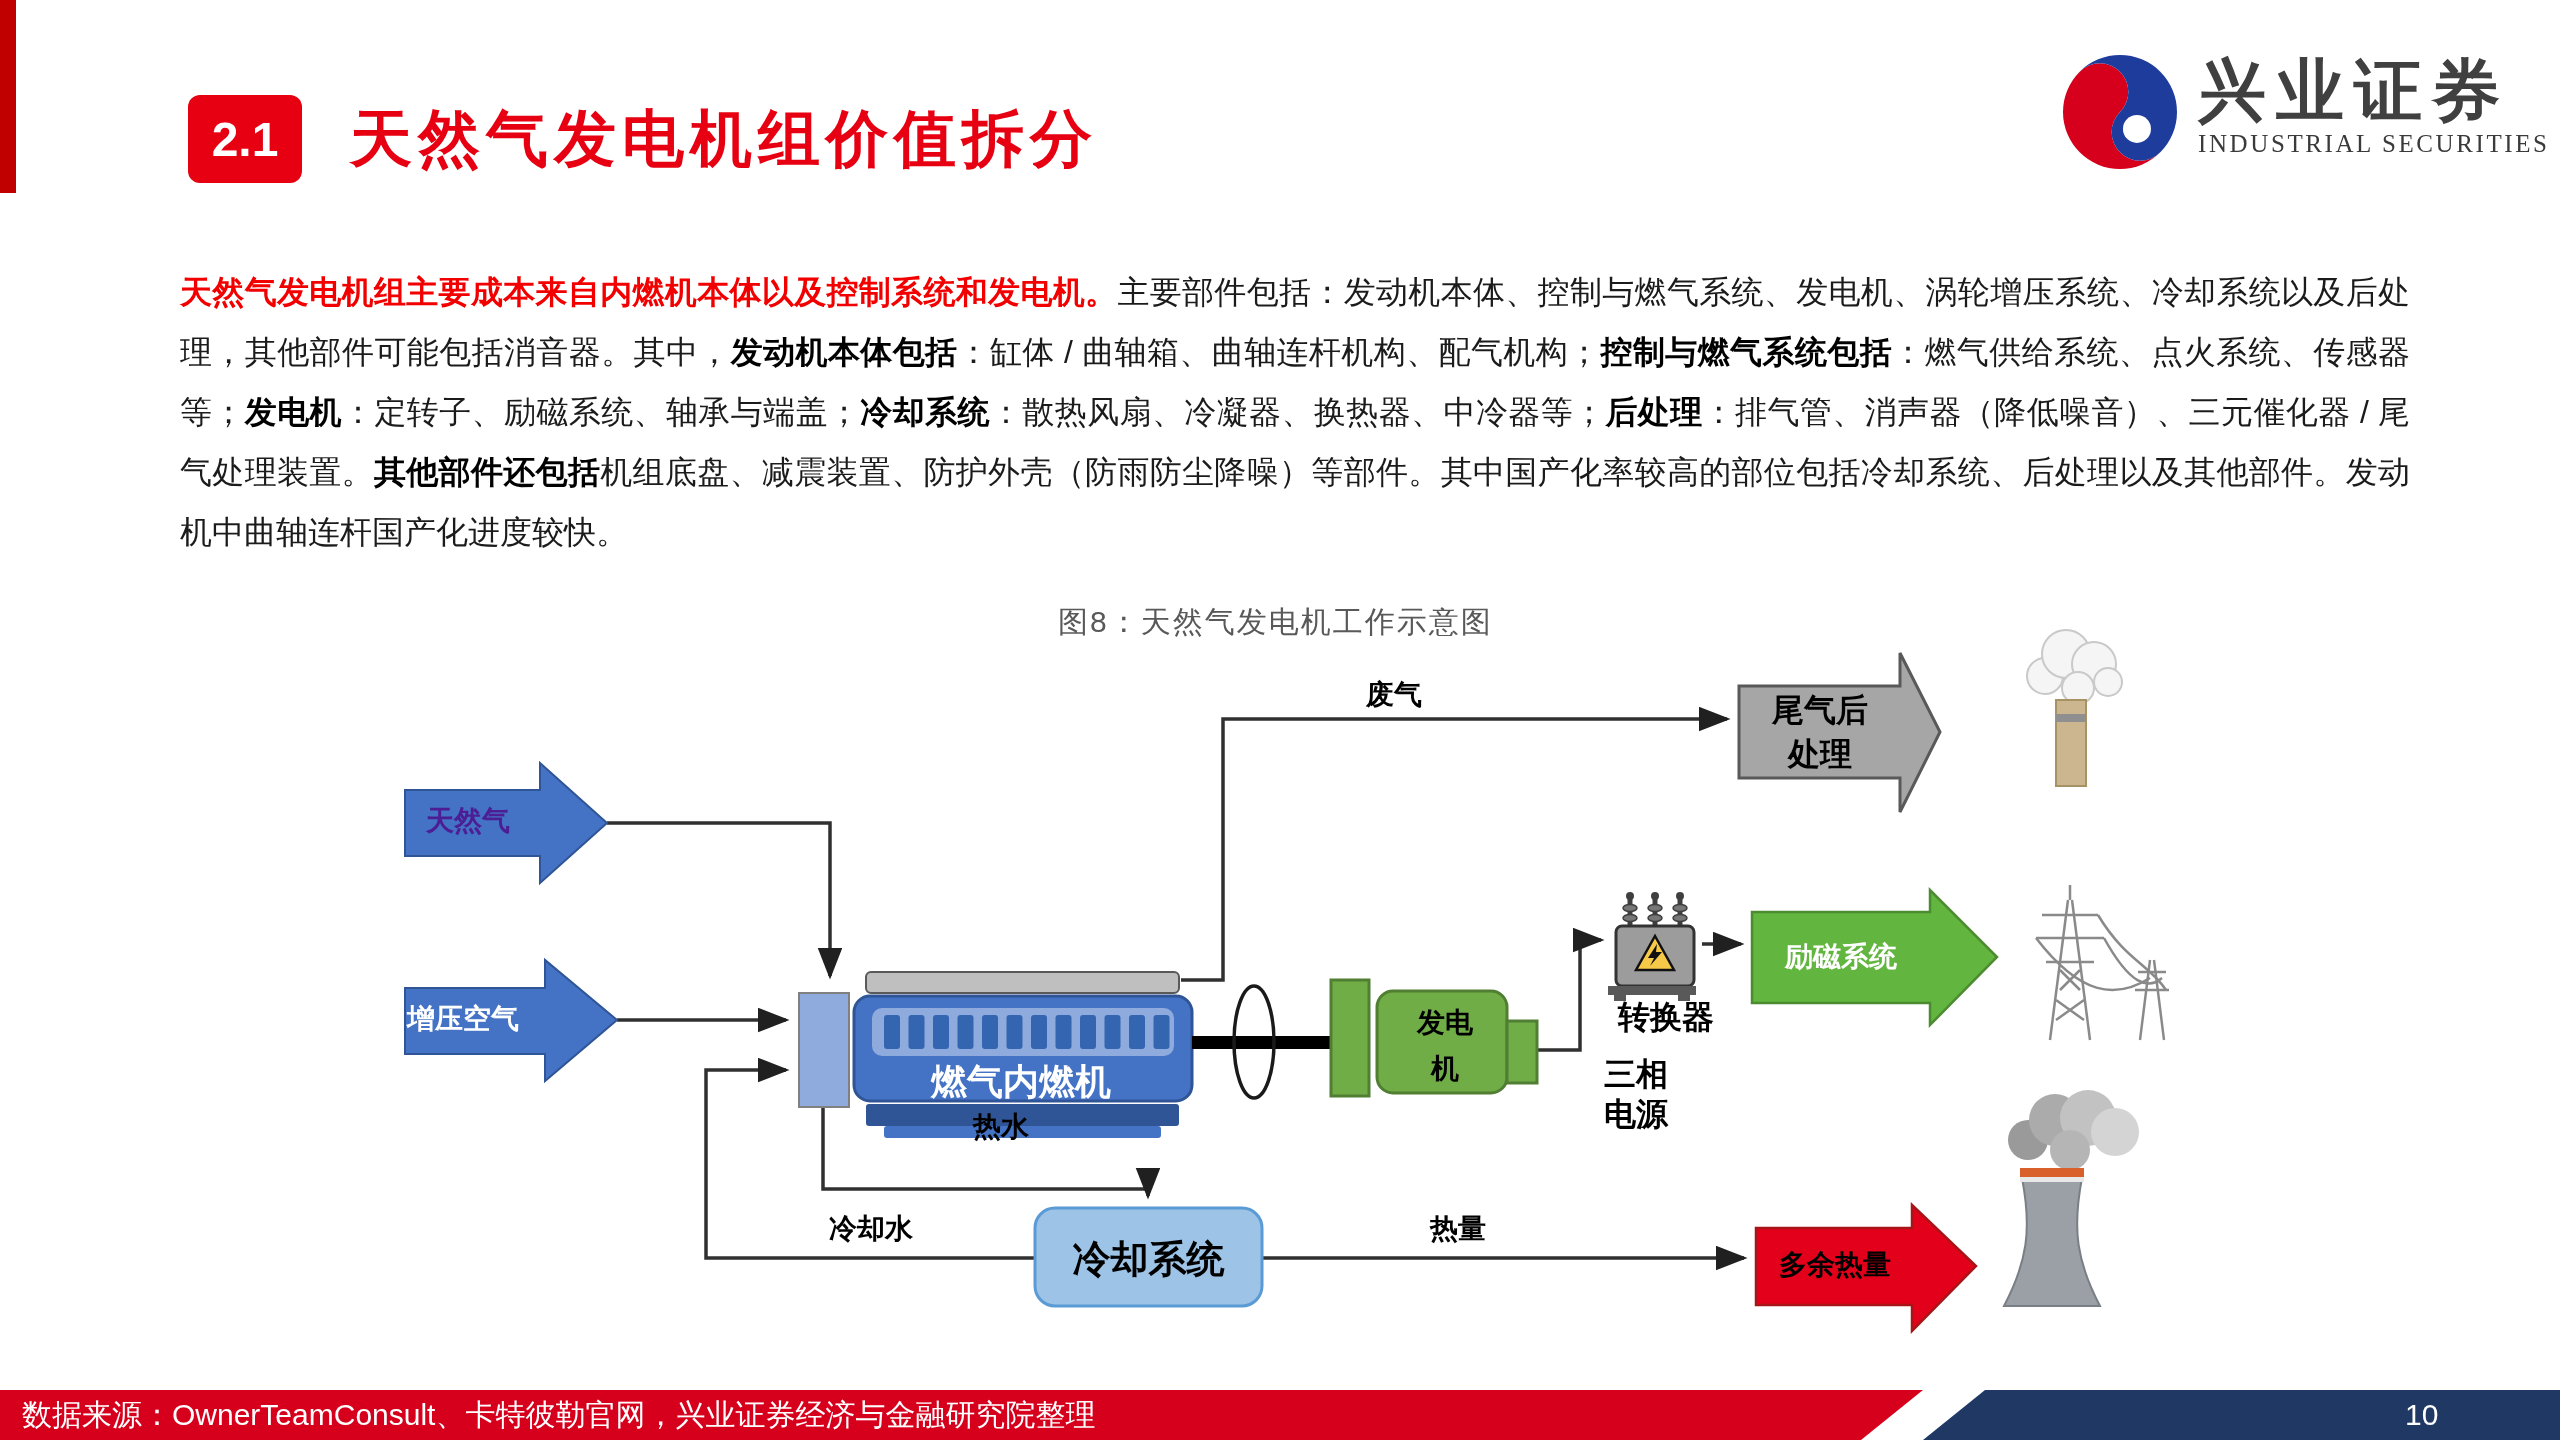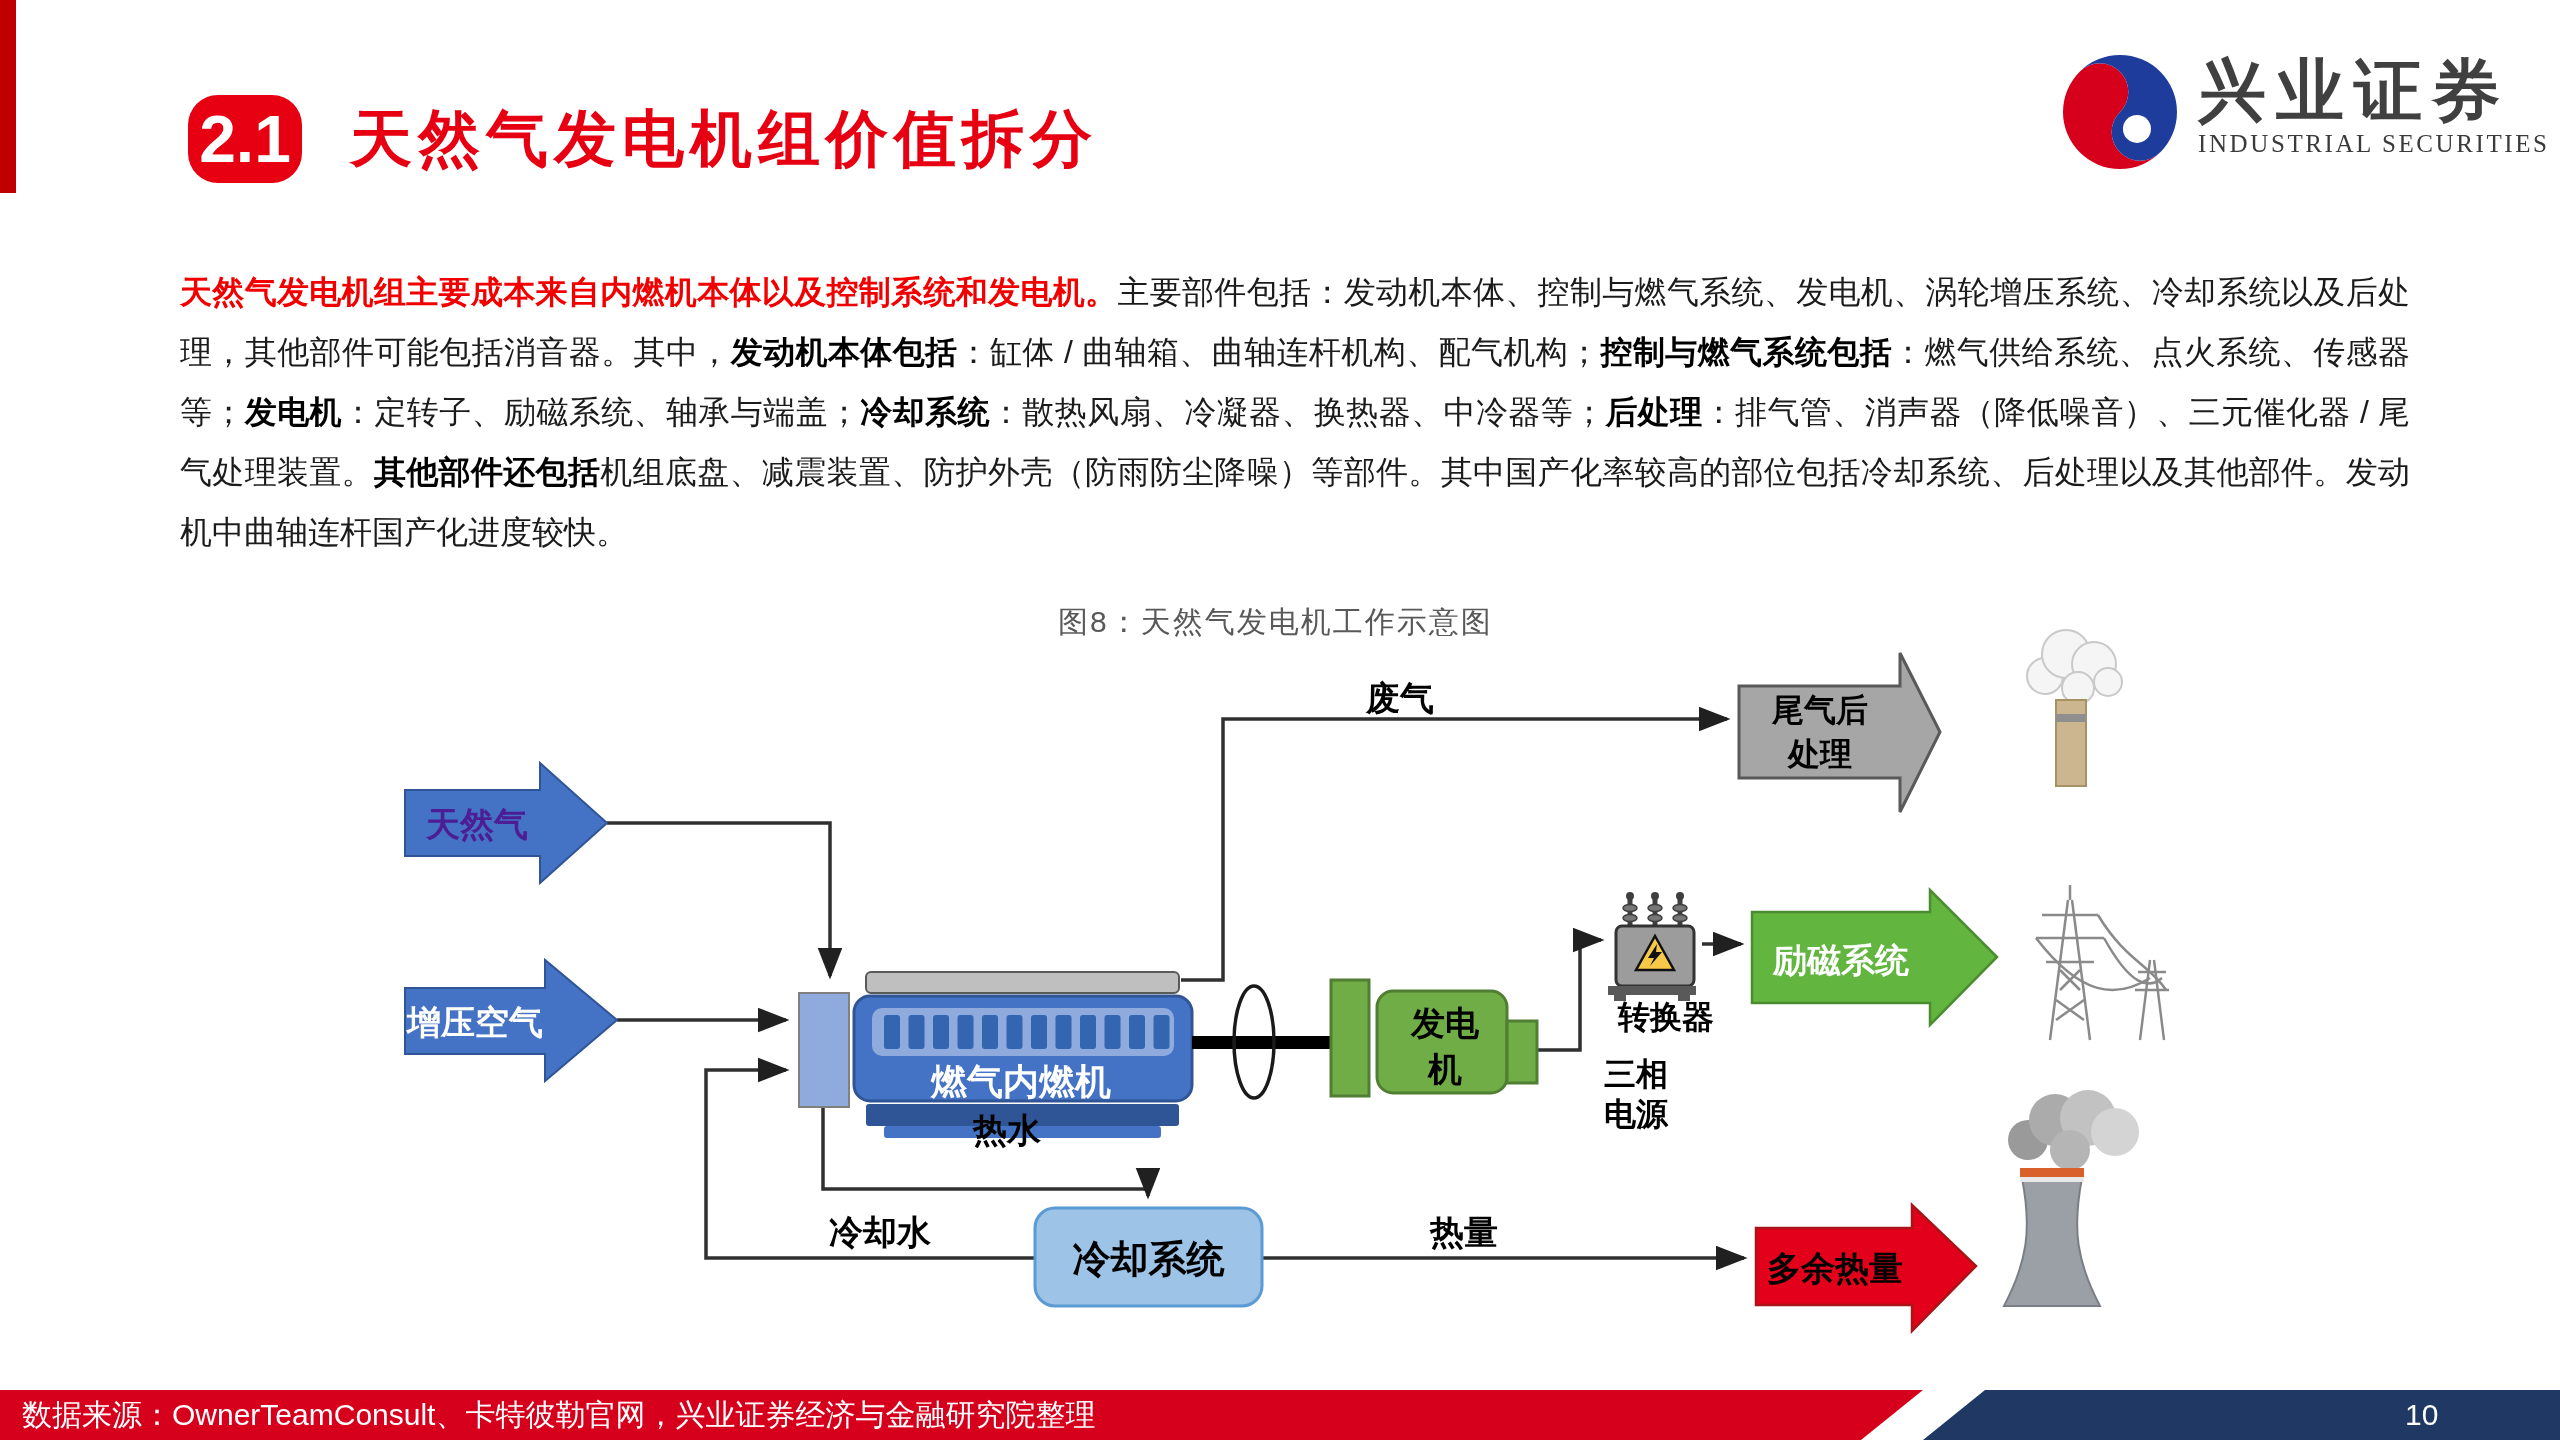--- a/index.html
+++ b/index.html
@@ -2,21 +2,21 @@
 <html style="--accent-red: #E60012; --stripe-red: #C00000; --para-red: #F20000; --footer-red: #D6001C; --footer-navy: #1F3864; --arrow-blue: #4472C4; --blue-dark: #2F5597; --blue-light: #8FAADC; --green: #70AD47; --green-dark: #507E32; --grid-green: #62B53E; --gray-arrow: #A6A6A6; --red-arrow: #E3001B; --cooling-blue: #9DC3E6; --logo-red: #D6001C; --logo-blue: #1E3C9C;"><head>
 <meta charset="utf-8">
 <style>
   html,body{margin:0;padding:0;background:#fff;}
   .slide{position:relative;width:2560px;height:1440px;background:#fff;overflow:hidden;
          font-family:"Liberation Sans", sans-serif;color:#1a1a1a;}
 
   
   .left-stripe{position:absolute;left:0;top:0;width:16px;height:193px;background:var(--stripe-red);}
   .sec-box{position:absolute;left:188px;top:95px;width:114px;height:88px;background:var(--accent-red);
-           border-radius:30px;color:#fff;font-weight:bold;font-size:66px;
+           border-radius:12px;color:#fff;font-weight:bold;font-size:48px;
            display:flex;align-items:center;justify-content:center;}
   .slide-title{position:absolute;left:350px;top:94px;height:90px;line-height:90px;
                color:var(--accent-red);font-weight:bold;font-size:62px;letter-spacing:6px;}
 
   
   .logo{position:absolute;left:2060px;top:52px;display:flex;align-items:flex-start;}
   .logo-text{margin-left:18px;}
   .logo-cn{font-family:"Liberation Serif", serif;font-weight:bold;font-size:68px;line-height:78px;
            color:#404040;letter-spacing:10px;white-space:nowrap;}
   .logo-en{font-family:"Liberation Serif", serif;font-size:25px;letter-spacing:2.6px;color:#3a3a3a;white-space:nowrap;}
@@ -24,21 +24,21 @@
   
   .body-text{position:absolute;left:180px;top:262px;width:2230px;font-size:32px;line-height:60px;
              text-align:justify;color:#1b1b1b;}
   .seg-leadred{color:var(--para-red);font-weight:bold;}
   .seg-bold{font-weight:bold;color:#000;}
   .seg-normal{}
 
   
   .fig-caption{position:absolute;left:1058px;top:602px;font-size:30px;color:#595959;letter-spacing:2px;}
   .diagram-svg{position:absolute;left:0;top:0;width:2560px;height:1440px;}
-  .lbl{position:absolute;font-weight:bold;color:#000;font-size:34px;white-space:nowrap;}
+  .lbl{position:absolute;font-weight:bold;color:#000;font-size:28px;white-space:nowrap;}
 
   .lbl-natural-gas{left:426px;top:802px;color:#4c1d95;}
   .lbl-charged-air{left:407px;top:1000px;color:#fff;}
   .lbl-engine{left:854px;top:1058px;width:334px;text-align:center;color:#fff;font-size:36px;}
   .lbl-exhaust{left:1366px;top:676px;}
   .lbl-after{left:1739px;top:688px;width:162px;text-align:center;font-size:32px;line-height:44px;}
   .lbl-generator{left:1377px;top:1000px;width:136px;text-align:center;line-height:46px;}
   .lbl-converter{left:1618px;top:996px;font-size:32px;}
   .lbl-threephase{left:1604px;top:1054px;font-size:32px;line-height:40px;}
   .lbl-grid{left:1752px;top:938px;width:178px;text-align:center;color:#fff;}

